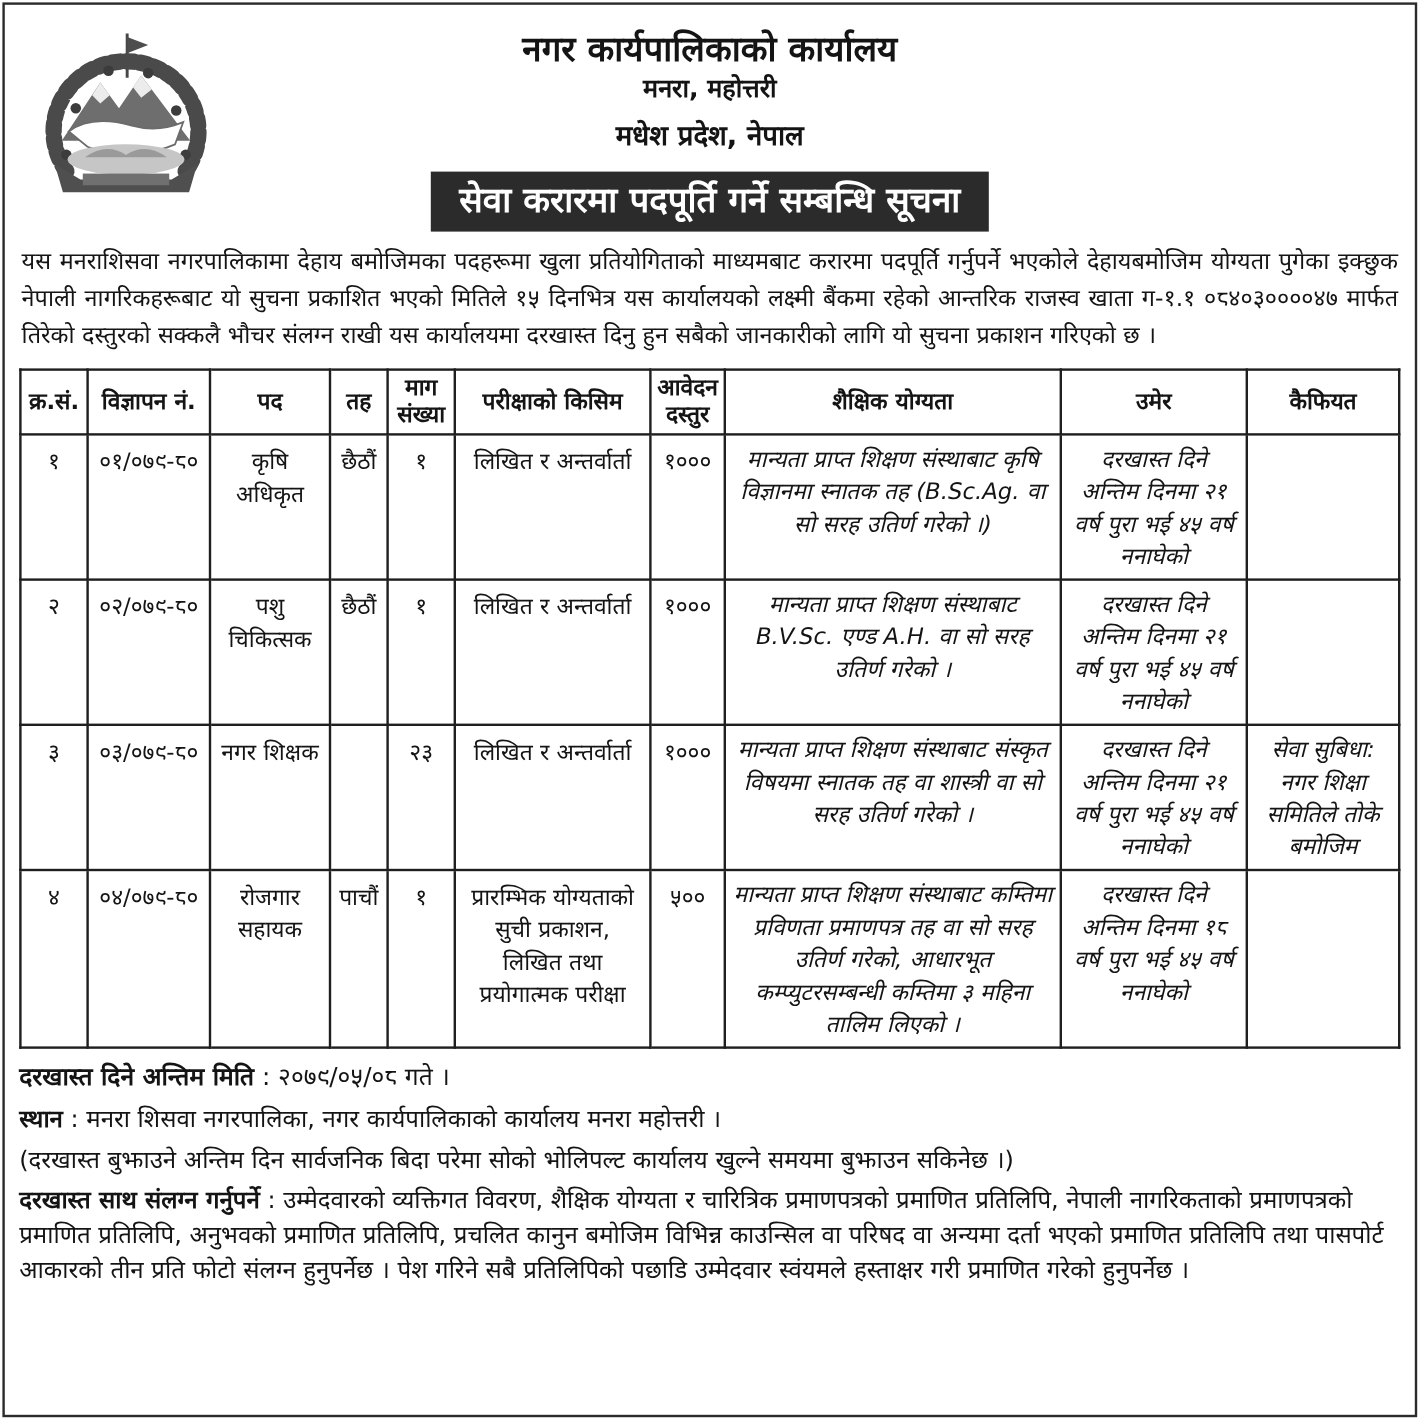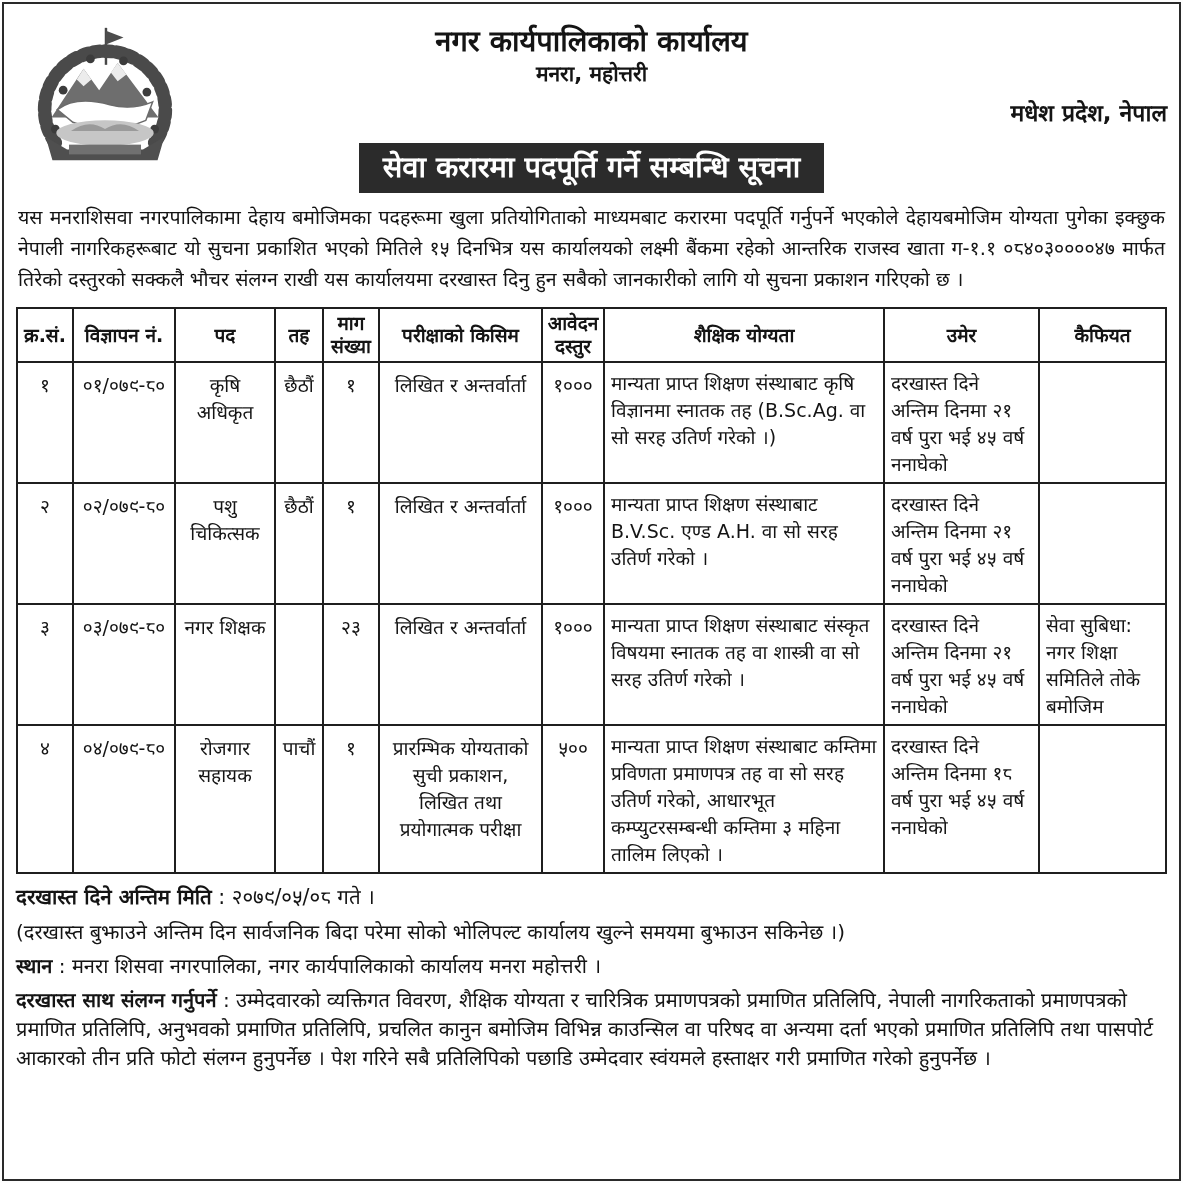--- a/index.html
+++ b/index.html
@@ -17,21 +17,21 @@
     background: #ffffff;
     padding: 6px 12px 4px;
     overflow: hidden;
   }
   
   .header { position: relative; text-align: center; }
   .emblem { position: absolute; left: 6px; top: 2px; width: 166px; height: 146px; }
   .municipality { font-size: 36px; font-weight: bold; letter-spacing: 1px; padding-top: 6px; }
   .office { font-size: 29px; font-weight: bold; margin-top: 10px; }
   .district { font-size: 21px; font-weight: bold; }
-  .province { font-size: 23px; font-weight: bold; margin-top: 9px; text-align: right; }
+  .province { font-size: 23px; font-weight: bold; margin-top: 9px; }
   .title-bar-wrap { text-align: center; margin: 15px 0 10px; }
   .title-bar {
     display: inline-block;
     background: #2b2b2b;
     color: #ffffff;
     font-size: 29px;
     font-weight: bold;
     padding: 3px 24px 8px;
   }
   
@@ -57,21 +57,21 @@
   }
   .vacancy th {
     text-align: center;
     vertical-align: middle;
     font-weight: bold;
     height: 54px;
     line-height: 1.25;
     padding: 2px 3px;
   }
   .vacancy td.c { text-align: center; padding-top: 9px; }
-  .vacancy td.l { text-align: left; padding-top: 7px; }
+  .vacancy td.l { text-align: center; padding-top: 7px; font-style: italic; }
   tr.r1 { height: 112px; }
   tr.r2 { height: 106px; }
   tr.r3 { height: 104px; }
   tr.r4 { height: 142px; }
   
   .footer { margin-top: 9px; font-size: 20px; line-height: 1.45; }
   .f-line { margin-top: 5px; }
   .f-label { font-weight: bold; }
   .f-big { font-size: 20.5px; }
 </style>
@@ -196,25 +196,25 @@
         <td class="l"></td>
       </tr>
     </tbody>
   </table>
 
   <div class="footer">
     <div class="f-line f-big">
       <span class="f-label">दरखास्त दिने अन्तिम मिति</span>
       <span>: २०७९/०५/०८ गते ।</span>
     </div>
-    <div class="f-line">(दरखास्त बुझाउने अन्तिम दिन सार्वजनिक बिदा परेमा सोको भोलिपल्ट कार्यालय खुल्ने समयमा बुझाउन सकिनेछ ।)</div>
     <div class="f-line">
       <span class="f-label">स्थान</span>
       <span>: मनरा शिसवा नगरपालिका, नगर कार्यपालिकाको कार्यालय मनरा महोत्तरी ।</span>
     </div>
+    <div class="f-line">(दरखास्त बुझाउने अन्तिम दिन सार्वजनिक बिदा परेमा सोको भोलिपल्ट कार्यालय खुल्ने समयमा बुझाउन सकिनेछ ।)</div>
     <div class="f-line">
       <span class="f-label">दरखास्त साथ संलग्न गर्नुपर्ने</span>
       <span>: उम्मेदवारको व्यक्तिगत विवरण, शैक्षिक योग्यता र चारित्रिक प्रमाणपत्रको प्रमाणित प्रतिलिपि, नेपाली नागरिकताको प्रमाणपत्रको प्रमाणित प्रतिलिपि, अनुभवको प्रमाणित प्रतिलिपि, प्रचलित कानुन बमोजिम विभिन्न काउन्सिल वा परिषद वा अन्यमा दर्ता भएको प्रमाणित प्रतिलिपि तथा पासपोर्ट आकारको तीन प्रति फोटो संलग्न हुनुपर्नेछ । पेश गरिने सबै प्रतिलिपिको पछाडि उम्मेदवार स्वंयमले हस्ताक्षर गरी प्रमाणित गरेको हुनुपर्नेछ ।</span>
     </div>
     <div class="f-line">
       
       
     </div>
 
   </div>

